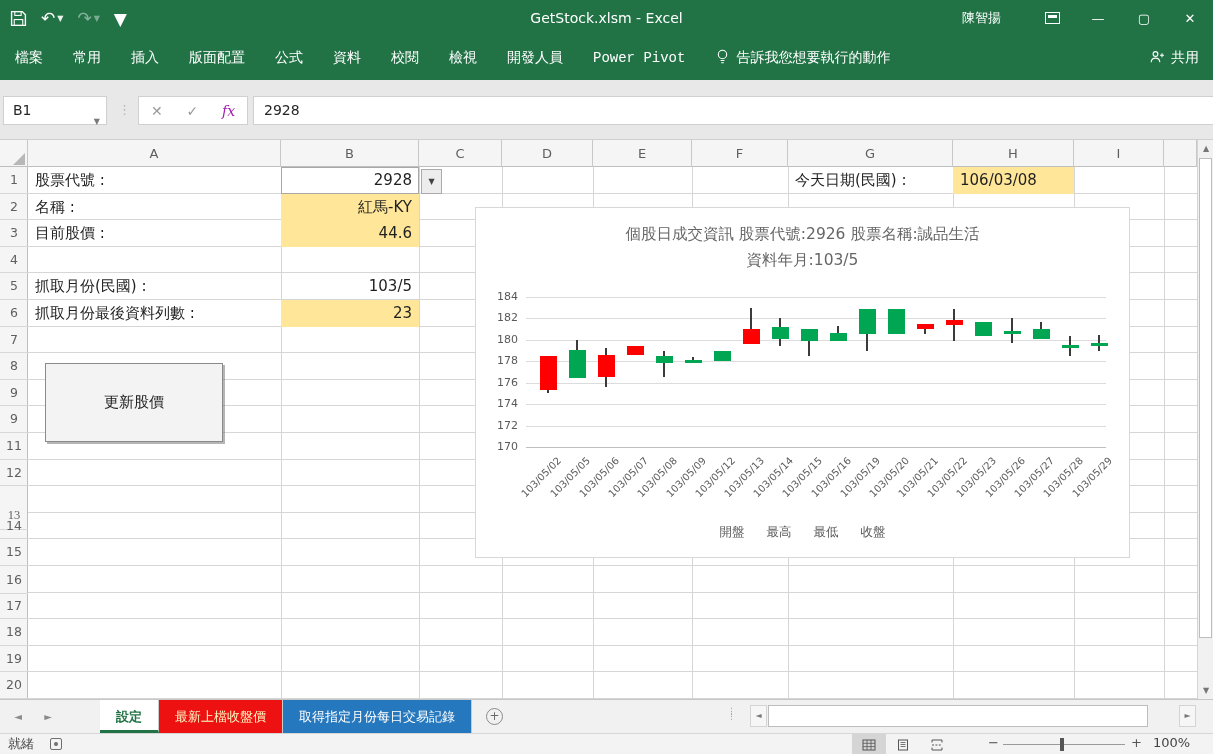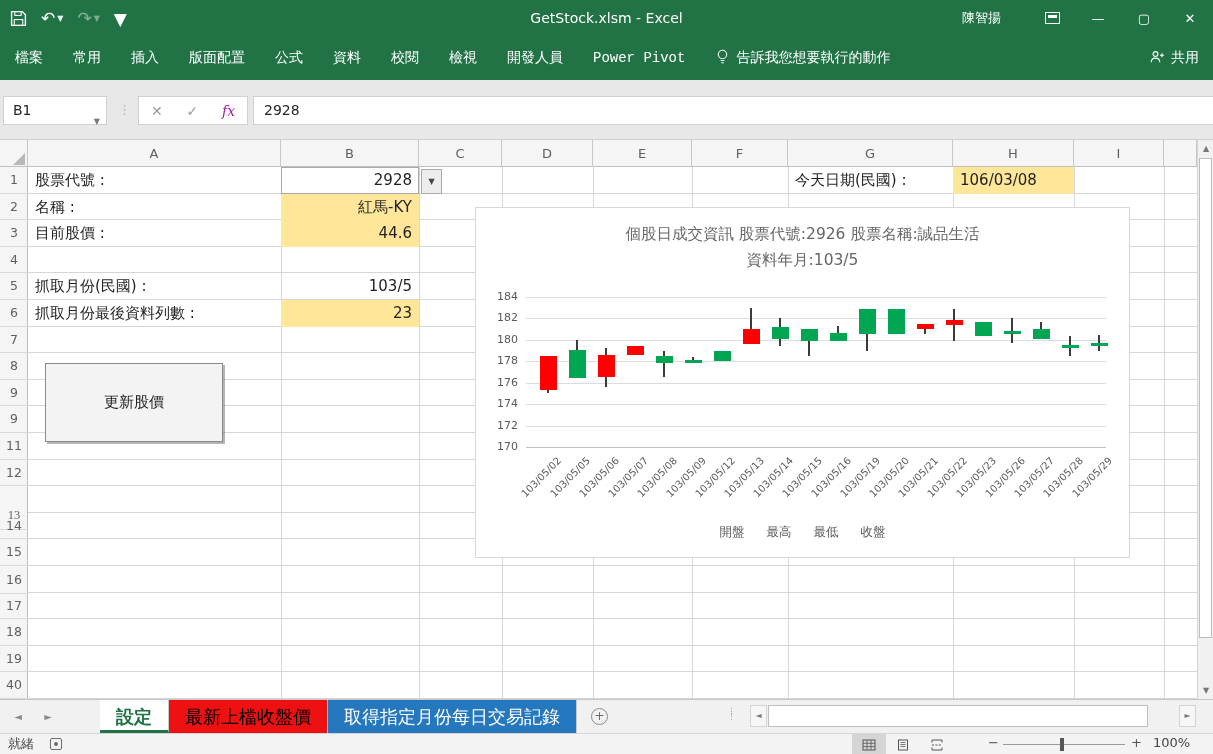--- a/index.html
+++ b/index.html
@@ -69,23 +69,23 @@
   .legend { position:absolute; left:0; right:0; top:316px; display:flex; justify-content:center; gap:22px; font-size:12.5px; color:#595959; }
   
   .vscroll { position:absolute; left:1197px; top:140px; width:16px; height:559px; background:#F1F1F1; border-left:1px solid #D4D4D4; }
   .vs-up,.vs-dn { position:absolute; left:0; width:16px; height:17px; color:#767676; font-size:8px; text-align:center; line-height:17px; }
   .vs-up{top:0;} .vs-dn{bottom:0;}
   .vs-thumb { position:absolute; left:1px; top:18px; width:13px; height:480px; background:#fff; border:1px solid #BDBDBD; }
   
   .tabbar { position:absolute; left:0; top:699px; width:1213px; height:34px; background:#F1F1F1; border-top:1px solid #C6C6C6; }
   .nav { position:absolute; top:0; height:33px; color:#8b8b8b; font-size:10px; line-height:33px; width:20px; text-align:center; }
   .tabs { position:absolute; left:100px; top:0; height:33px; display:flex; }
-  .stab { height:33px; line-height:33px; padding:0 16px; font-size:18px; white-space:nowrap; border-right:1px solid #C9C9C9; }
+  .stab { height:33px; line-height:33px; padding:0 16px; font-size:13px; white-space:nowrap; border-right:1px solid #C9C9C9; }
   .stab.active { background:#fff; color:#217346; font-weight:bold; border-bottom:3px solid #217346; border-right:1px solid #C9C9C9; }
-  .stab.red { background:#EE1111; color:#000000; }
+  .stab.red { background:#EE1111; color:#fef9c3; }
   .stab.blue { background:#2678BE; color:#fff; }
   .addsheet { height:33px; display:flex; align-items:center; margin-left:14px; }
   .addsheet .circ { width:17px; height:17px; border:1px solid #8b8b8b; border-radius:50%; color:#6b6b6b; font-size:12px; line-height:15px; text-align:center; }
   .hsplit { position:absolute; left:727px; top:9px; color:#a8a8a8; font-size:9px; line-height:5px; }
   .hscroll { position:absolute; left:750px; top:5px; width:446px; height:22px; background:#F1F1F1; }
   .hs-l,.hs-r { position:absolute; top:0; width:17px; height:22px; border:1px solid #D4D4D4; color:#767676; font-size:8px; text-align:center; line-height:20px; background:#F6F6F6; }
   .hs-l{left:0;} .hs-r{right:0;}
   .hs-thumb { position:absolute; left:18px; top:0; width:380px; height:22px; background:#fff; border:1px solid #BDBDBD; }
   
   .statusbar { position:absolute; left:0; top:733px; width:1213px; height:21px; background:#F3F3F3; border-top:1px solid #D6D6D6; font-size:13px; color:#444; }
@@ -210,21 +210,21 @@
       <div class="rowh" style="top: 239.4px; height: 26.6px; line-height: 25.6px;">9</div>
       <div class="rowh" style="top: 266px; height: 26.6px; line-height: 25.6px;">11</div>
       <div class="rowh" style="top: 292.6px; height: 26.6px; line-height: 25.6px;">12</div>
       <div class="rowh" style="top: 336px; height: 26.6px; line-height: 25.6px; font-family: Liberation Serif, serif;">13</div>
       <div class="rowh" style="top: 345.8px; height: 26.6px; line-height: 25.6px;">14</div>
       <div class="rowh" style="top: 372.4px; height: 26.6px; line-height: 25.6px;">15</div>
       <div class="rowh" style="top: 400px; height: 26.6px; line-height: 25.6px;">16</div>
       <div class="rowh" style="top: 425.6px; height: 26.6px; line-height: 25.6px;">17</div>
       <div class="rowh" style="top: 452.2px; height: 26.6px; line-height: 25.6px;">18</div>
       <div class="rowh" style="top: 478.8px; height: 26.6px; line-height: 25.6px;">19</div>
-      <div class="rowh" style="top: 505.4px; height: 26.6px; line-height: 25.6px;">40</div>
+      <div class="rowh" style="top: 505.4px; height: 26.6px; line-height: 25.6px;">20</div>
     </div>
 
   <div class="gridarea" id="grid">
       <div class="vline" style="left: 253px;"></div>
       <div class="vline" style="left: 391px;"></div>
       <div class="vline" style="left: 474px;"></div>
       <div class="vline" style="left: 565px;"></div>
       <div class="vline" style="left: 664px;"></div>
       <div class="vline" style="left: 760px;"></div>
       <div class="vline" style="left: 925px;"></div>

